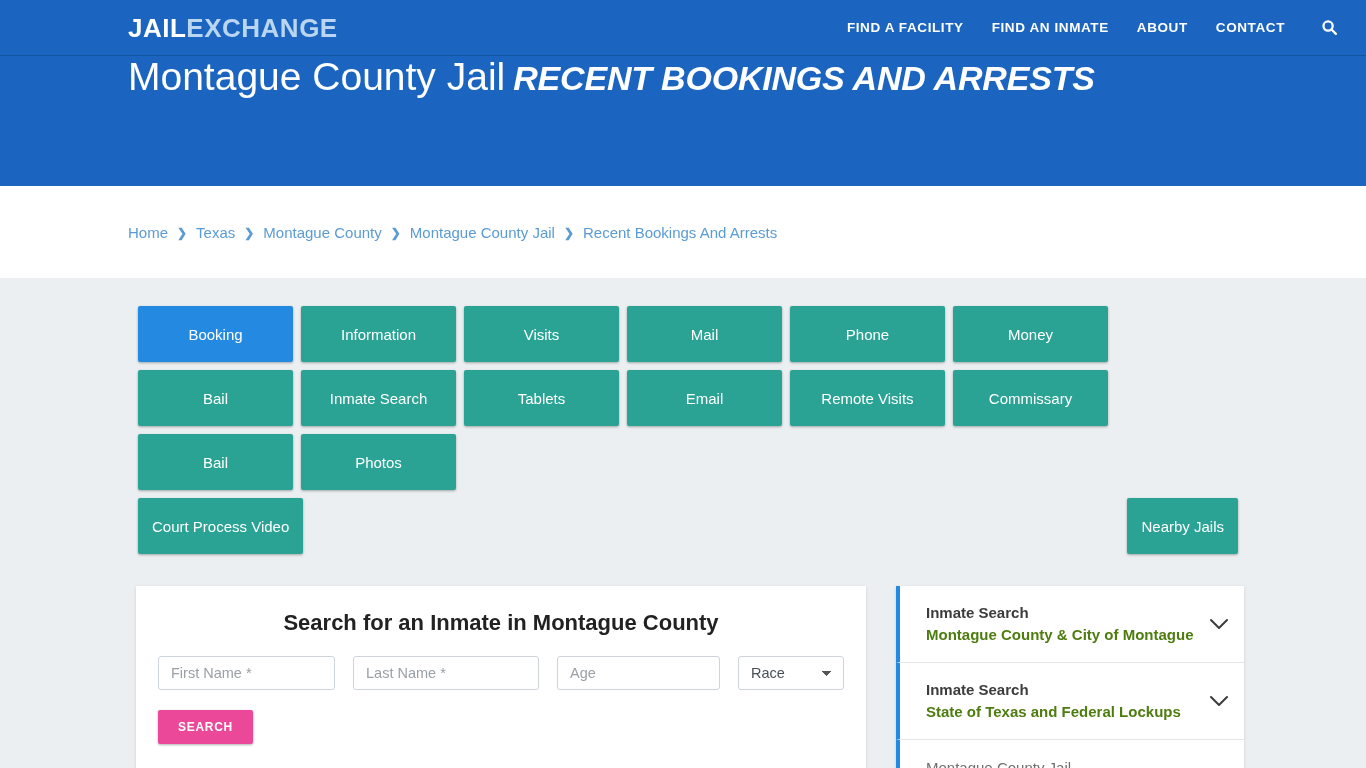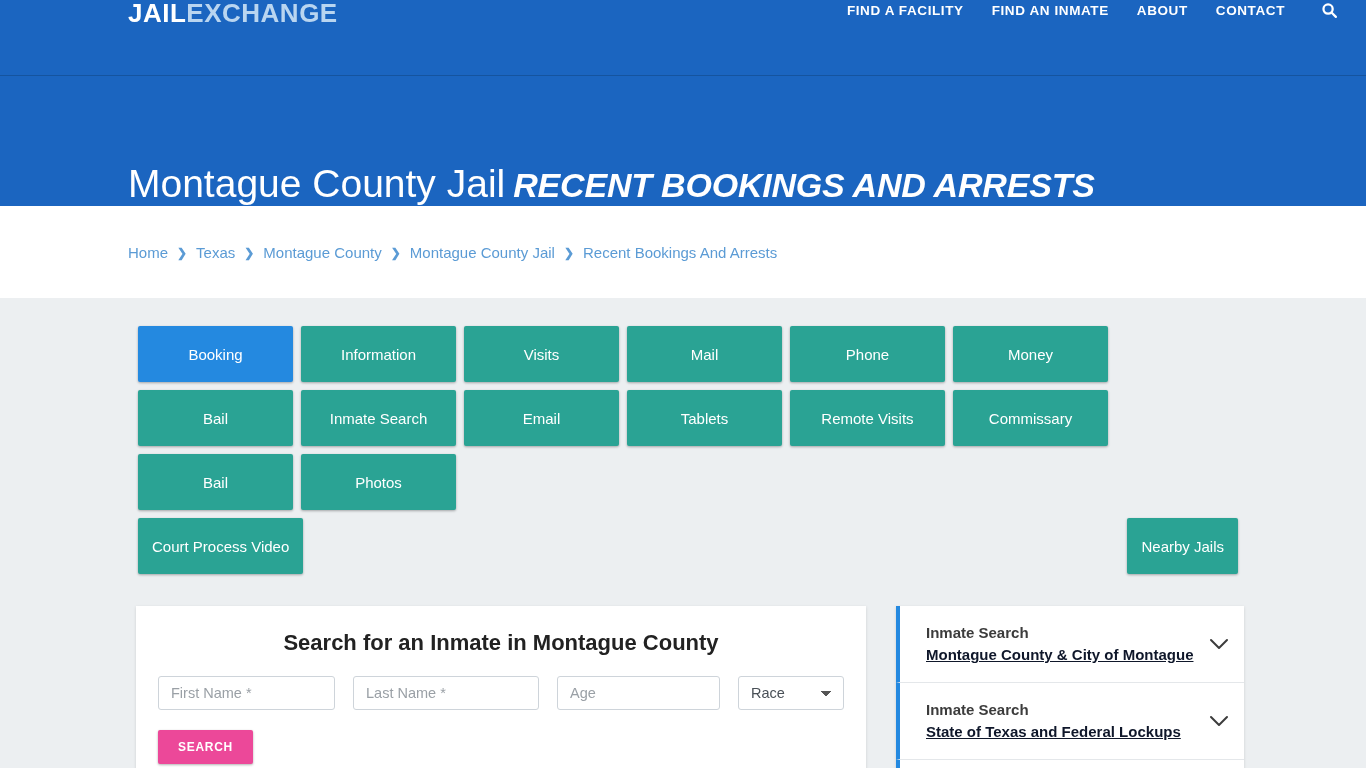--- a/index.html
+++ b/index.html
@@ -12,25 +12,25 @@
 
   body {
     font-family: "Liberation Sans", sans-serif;
     background: #eceff1;
     color: #333;
     -webkit-font-smoothing: antialiased;
   }
 
   
   .topnav {
-    height: 76px;
+    height: 56px;
     background: #1b65c0;
     border-bottom: 1px solid #15549f;
     display: flex;
-    align-items: flex-start;
+    align-items: center;
     padding: 0 26px 0 128px;
     position: relative;
   }
   .logo {
     font-size: 26px;
     font-weight: bold;
     letter-spacing: 0.5px;
     white-space: nowrap;
     line-height: 1;
   }
@@ -61,21 +61,21 @@
     border: none;
     cursor: pointer;
     padding: 2px;
   }
 
   
   .hero {
     background: #1b65c0;
     height: 130px;
     display: flex;
-    align-items: flex-end;
+    align-items: flex-start;
     padding: 0 128px;
   }
   .hero-title {
     color: #ffffff;
     font-size: 39px;
     font-weight: 400;
     line-height: 1.1;
     white-space: nowrap;
   }
   .hero-title .sub {
@@ -237,21 +237,21 @@
     border-left: 4px solid #2489e0;
     border-bottom: 1px solid #e4e7ea;
     min-height: 77px;
     padding: 10px 14px 10px 26px;
     cursor: pointer;
     background: #ffffff;
   }
   .acc-item:last-child { border-bottom: none; }
   .acc-text { flex: 1; line-height: 1.45; }
   .acc-l1 { font-size: 15px; font-weight: bold; color: #3c3c3c; white-space: nowrap; }
-  .acc-l2 { font-size: 15px; font-weight: bold; color: #0f172a; white-space: nowrap; text-decoration: underline; }
+  .acc-l2 { font-size: 15px; font-weight: bold; color: #4d7c0f; white-space: nowrap; }
   .acc-item.muted-first .acc-l1 { font-weight: 400; color: #6e6e6e; }
   .acc-chevron {
     width: 22px;
     display: flex;
     align-items: center;
     justify-content: center;
     margin-left: 10px;
     flex: none;
   }
 </style>
@@ -301,22 +301,22 @@
   <div class="tabs">
     <button class="tab active">Booking</button>
     <button class="tab">Information</button>
     <button class="tab">Visits</button>
     <button class="tab">Mail</button>
     <button class="tab">Phone</button>
     <button class="tab">Money</button>
     <button class="tab">Bail</button>
 
     <button class="tab">Inmate Search</button>
+    <button class="tab">Tablets</button>
     <button class="tab">Email</button>
-    <button class="tab">Tablets</button>
     <button class="tab">Remote Visits</button>
     <button class="tab">Commissary</button>
     <button class="tab">Bail</button>
     <button class="tab">Photos</button>
   </div>
   <div class="tabs-row3">
     <button class="tab">Court Process Video</button>
     <button class="tab">Nearby Jails</button>
   </div>
 

